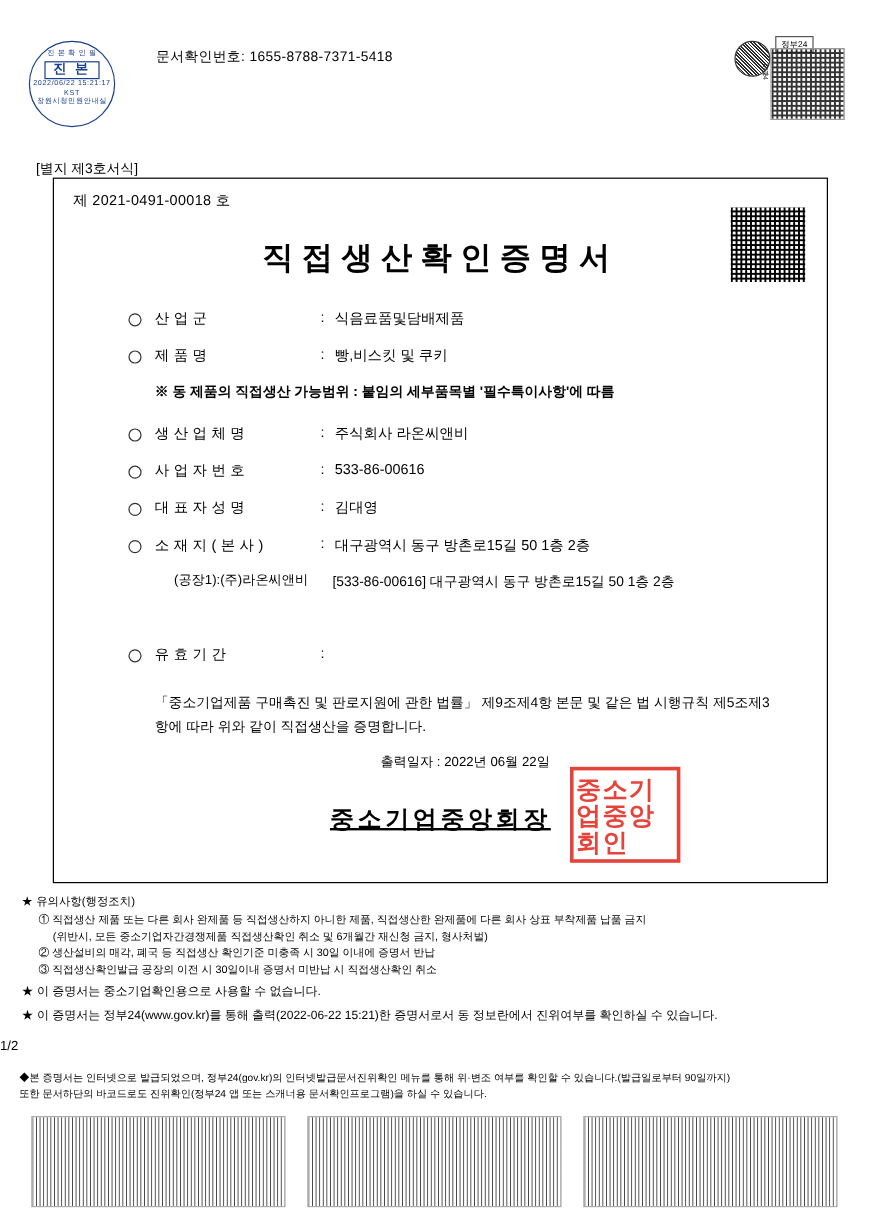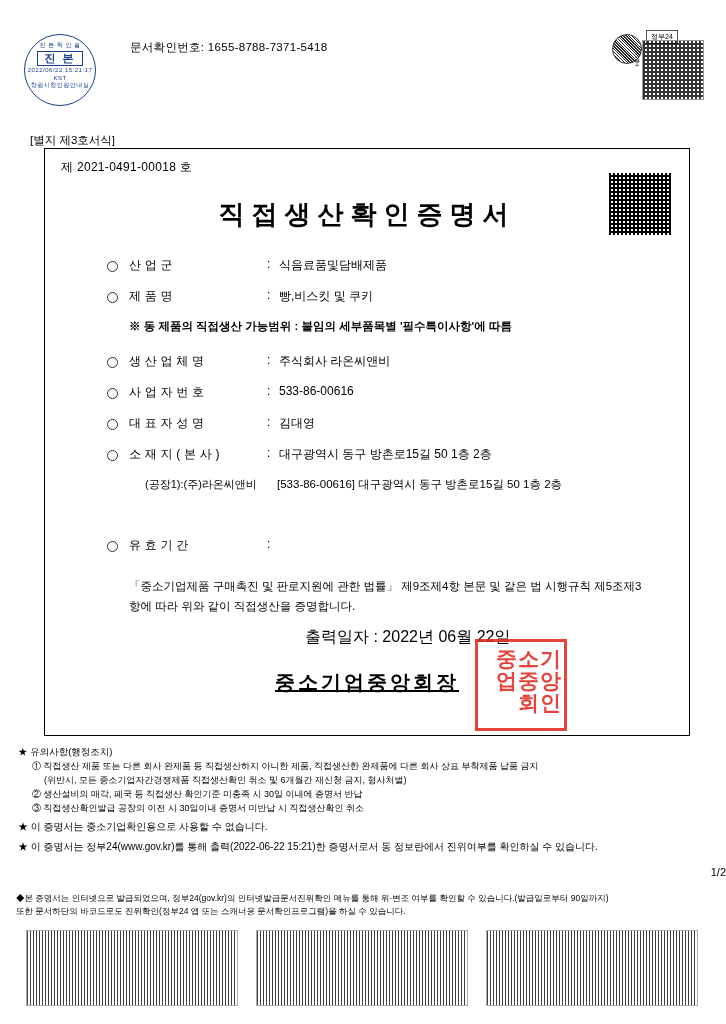--- a/index.html
+++ b/index.html
@@ -173,42 +173,42 @@
 
   .legal {
     position: absolute;
     left: 84px; top: 428px;
     width: 520px;
     font-size: 11.5px;
     line-height: 1.7;
   }
   .printdate {
     position: absolute;
-    left: 260px; top: 478px;
-    font-size: 16px;
+    left: 272px; top: 478px;
+    font-size: 11px;
   }
   .issuer {
     position: absolute;
     left: 0; top: 520px; width: 100%;
     text-align: center;
     font-size: 20px;
     font-weight: bold;
     letter-spacing: 3px;
     text-decoration: underline;
   }
   .seal {
     position: absolute;
     left: 430px; top: 490px;
-    width: 92px; height: 92px;
+    width: 92px; height: 80px;
     border: 3px solid #e2231a;
     color: #e2231a;
     font-size: 21px;
     font-weight: bold;
     line-height: 1.05;
-    text-align: right;
+    text-align: left;
     padding: 6px 2px 0 2px;
     box-sizing: border-box;
     opacity: .85;
     letter-spacing: 1px;
   }
 
   
   .notes {
     position: absolute;
     left: 18px; top: 742px;
@@ -216,21 +216,21 @@
     font-size: 9px;
     line-height: 1.55;
   }
   .notes .star { font-size: 9.5px; margin-top: 3px; }
   .notes .lvl1 { padding-left: 14px; }
   .notes .lvl2 { padding-left: 26px; }
   .notes .big-line { font-size: 10px; margin-top: 4px; }
   .pageno {
     position: absolute;
     left: 0; top: 866px; width: 726px;
-    text-align: right; font-size: 11px;
+    text-align: left; font-size: 11px;
   }
 
   
   .bottom {
     position: absolute;
     left: 16px; top: 892px;
     width: 694px; height: 118px;
   }
   .bottom-text {
     font-size: 8.5px;

